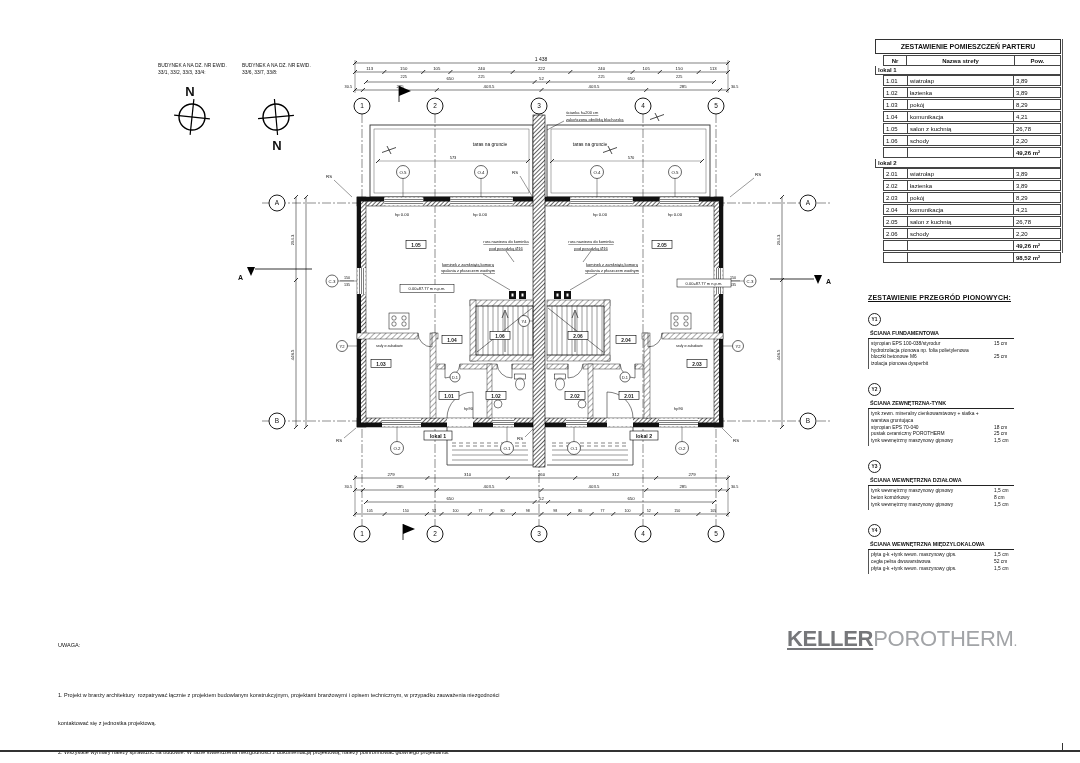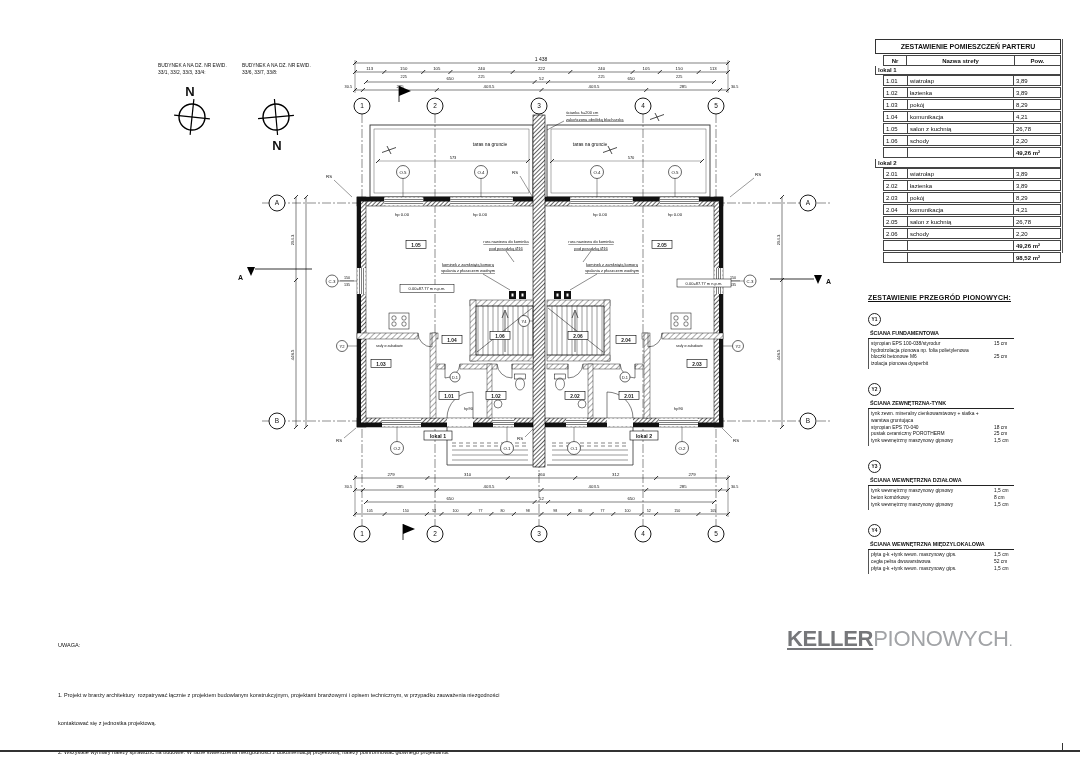--- a/index.html
+++ b/index.html
@@ -901,17 +901,17 @@
     
       
     
       
     
       
     </div>
 </div>
 
 <div class="logo">
-  <div class="logo-line"><span class="logo-keller" style="color: rgb(118, 119, 122);">KELLER</span><span class="logo-williams" style="color: rgb(162, 164, 167);">PIONOWYCH</span><span class="logo-dot" style="color: rgb(162, 164, 167);">.</span></div>
+  <div class="logo-line"><span class="logo-keller" style="color: rgb(118, 119, 122);">KELLER</span><span class="logo-williams" style="color: rgb(162, 164, 167);">POROTHERM</span><span class="logo-dot" style="color: rgb(162, 164, 167);">.</span></div>
 </div>
 
 <div class="frame-bottom"></div>
 <div class="frame-tick"></div>
 
 </body></html>

